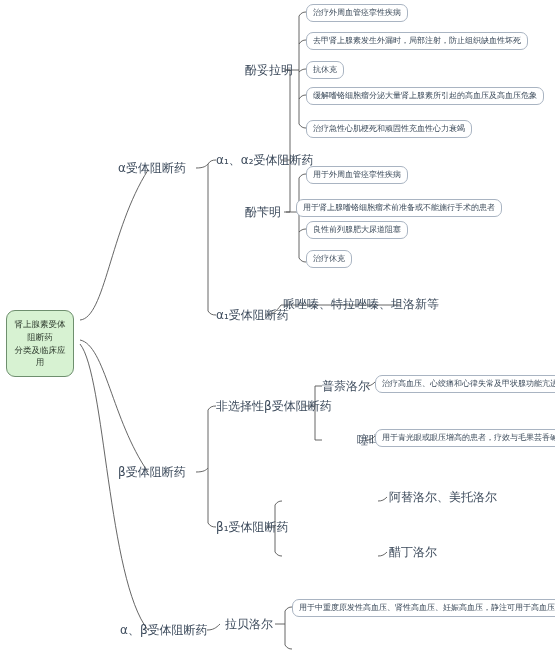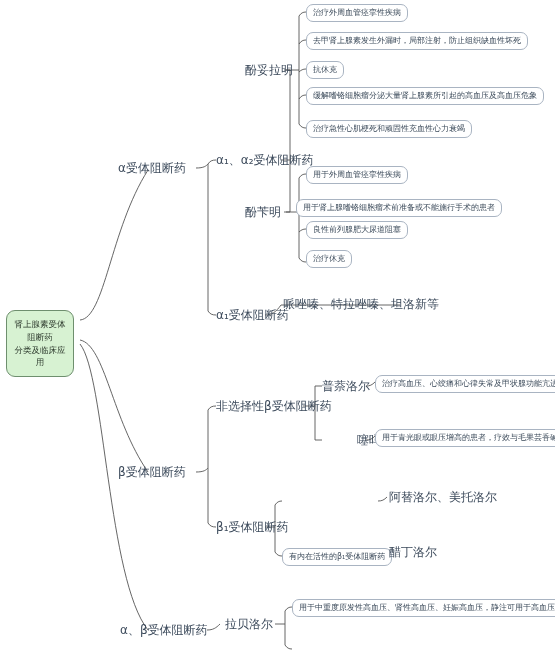--- a/index.html
+++ b/index.html
@@ -133,21 +133,20 @@
   <div class="node plain" style="left:322px; top:379px;">普萘洛尔</div>
   <div class="node boxed" style="left:375px; top:375px;">治疗高血压、心绞痛和心律失常及甲状腺功能亢进等</div>
 
   <div class="node plain" style="left:322px; top:433px;padding-left:35px;">噻吗洛尔</div>
   <div class="node boxed" style="left:375px; top:429px;">用于青光眼或眼压增高的患者，疗效与毛果芸香碱相近或较优</div>
 
   <div class="node plain" style="left:216px; top:520px;">β₁受体阻断药</div>
 
   <div class="node plain" style="left:389px; top:490px;">阿替洛尔、美托洛尔</div>
 
-  <div class="node boxed" style="left:282px; top:548px;">有内在活性的β₁受体阻断药</div>
   <div class="node plain" style="left:389px; top:545px;">醋丁洛尔</div>
 
   <div class="node plain" style="left:225px; top:617px;">拉贝洛尔</div>
 
   <div class="node boxed" style="left:292px; top:599px;">用于中重度原发性高血压、肾性高血压、妊娠高血压，静注可用于高血压危象</div>
   <div class="node boxed" style="left:292px; top:641px;margin-top:39px;">用于治疗心绞痛</div>
 
 </div>
 
 </body></html>

